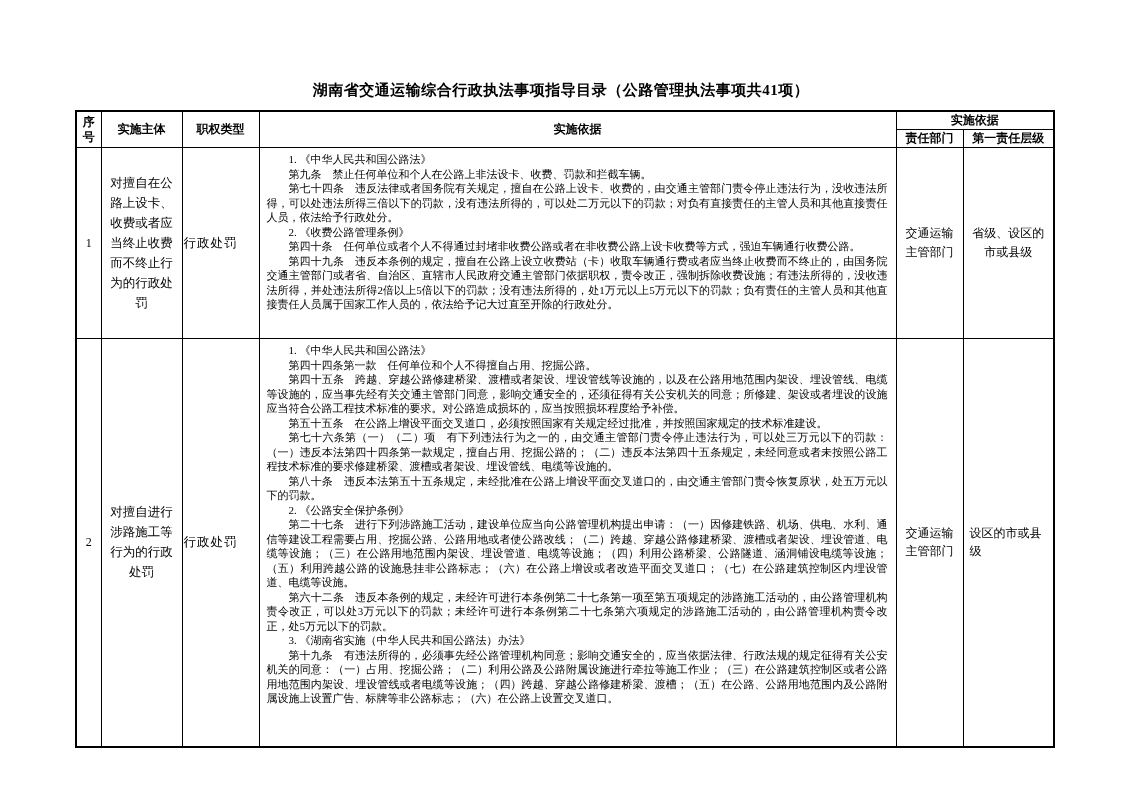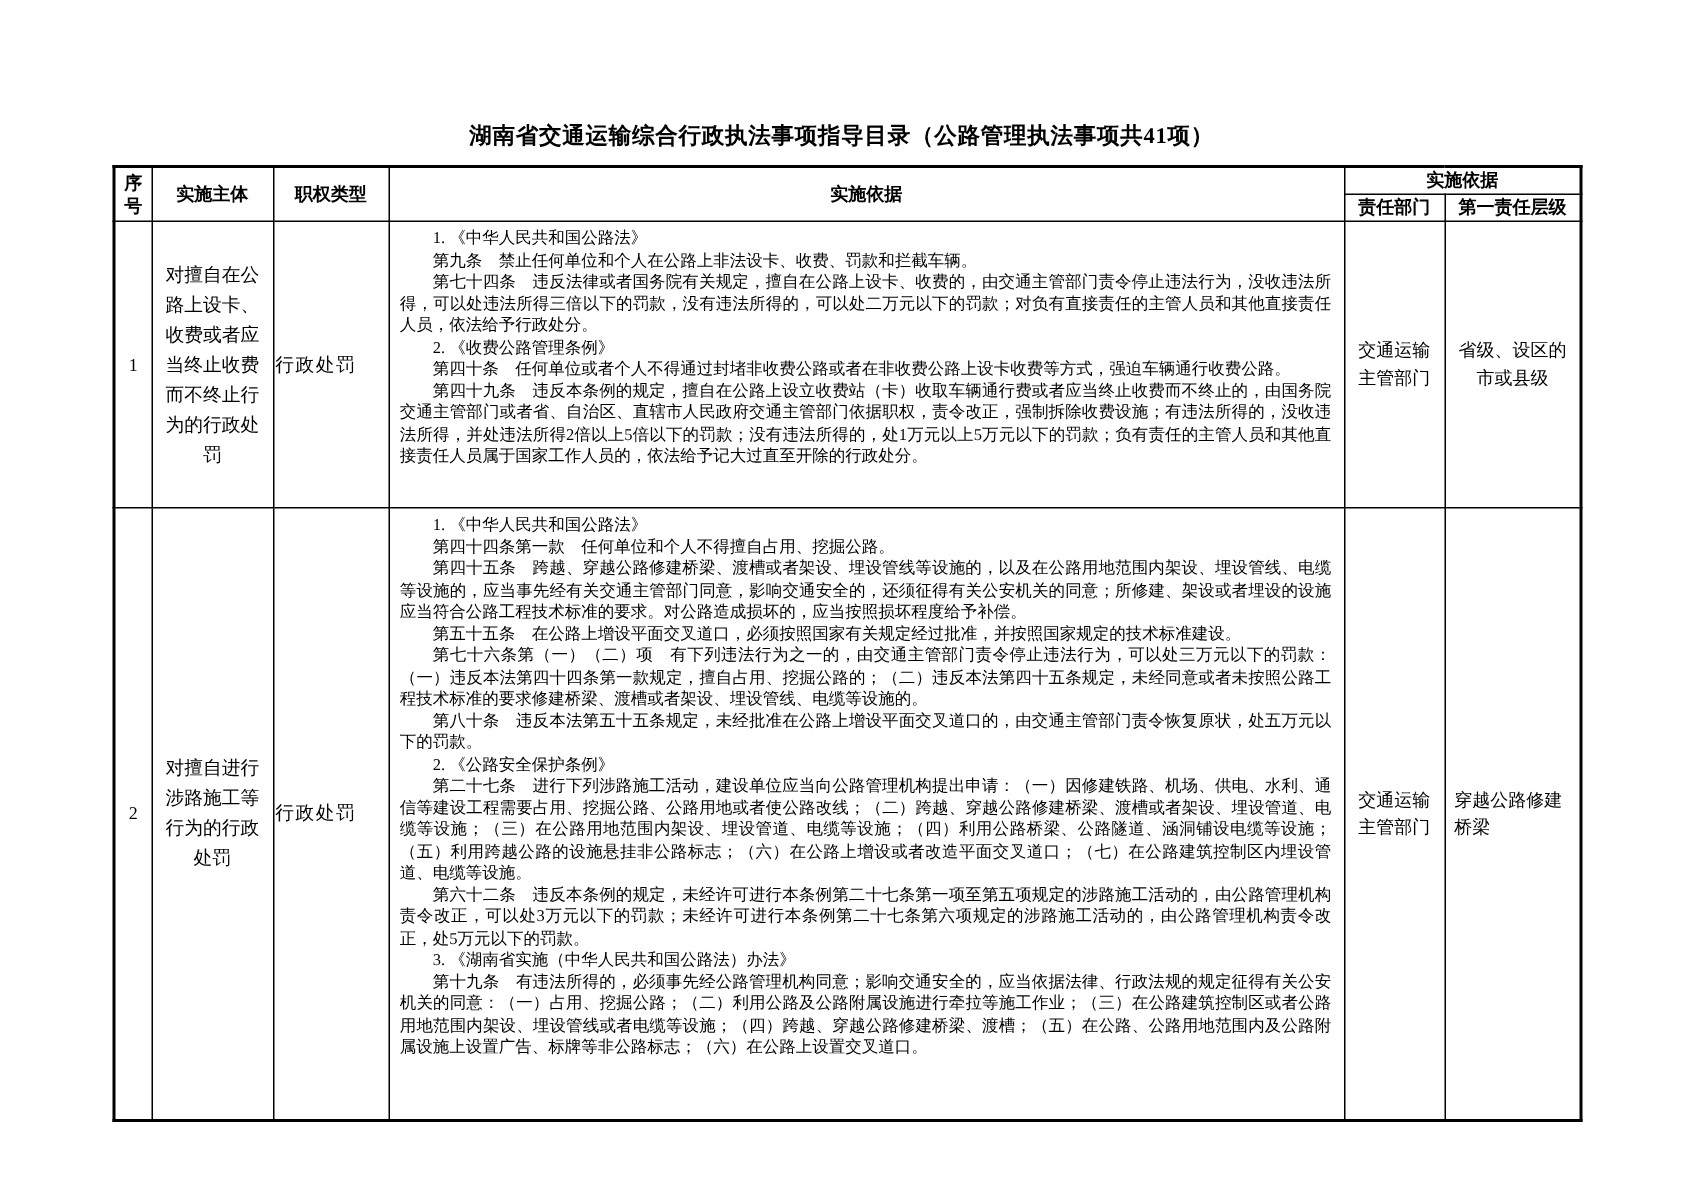--- a/index.html
+++ b/index.html
@@ -153,19 +153,19 @@
           <p>第五十五条　在公路上增设平面交叉道口，必须按照国家有关规定经过批准，并按照国家规定的技术标准建设。</p>
           <p>第七十六条第（一）（二）项　有下列违法行为之一的，由交通主管部门责令停止违法行为，可以处三万元以下的罚款：（一）违反本法第四十四条第一款规定，擅自占用、挖掘公路的；（二）违反本法第四十五条规定，未经同意或者未按照公路工程技术标准的要求修建桥梁、渡槽或者架设、埋设管线、电缆等设施的。</p>
           <p>第八十条　违反本法第五十五条规定，未经批准在公路上增设平面交叉道口的，由交通主管部门责令恢复原状，处五万元以下的罚款。</p>
           <p>2. 《公路安全保护条例》</p>
           <p>第二十七条　进行下列涉路施工活动，建设单位应当向公路管理机构提出申请：（一）因修建铁路、机场、供电、水利、通信等建设工程需要占用、挖掘公路、公路用地或者使公路改线；（二）跨越、穿越公路修建桥梁、渡槽或者架设、埋设管道、电缆等设施；（三）在公路用地范围内架设、埋设管道、电缆等设施；（四）利用公路桥梁、公路隧道、涵洞铺设电缆等设施；（五）利用跨越公路的设施悬挂非公路标志；（六）在公路上增设或者改造平面交叉道口；（七）在公路建筑控制区内埋设管道、电缆等设施。</p>
           <p>第六十二条　违反本条例的规定，未经许可进行本条例第二十七条第一项至第五项规定的涉路施工活动的，由公路管理机构责令改正，可以处3万元以下的罚款；未经许可进行本条例第二十七条第六项规定的涉路施工活动的，由公路管理机构责令改正，处5万元以下的罚款。</p>
           <p>3. 《湖南省实施（中华人民共和国公路法）办法》</p>
           <p>第十九条　有违法所得的，必须事先经公路管理机构同意；影响交通安全的，应当依据法律、行政法规的规定征得有关公安机关的同意：（一）占用、挖掘公路；（二）利用公路及公路附属设施进行牵拉等施工作业；（三）在公路建筑控制区或者公路用地范围内架设、埋设管线或者电缆等设施；（四）跨越、穿越公路修建桥梁、渡槽；（五）在公路、公路用地范围内及公路附属设施上设置广告、标牌等非公路标志；（六）在公路上设置交叉道口。</p>
         </td>
         <td class="c-dept">交通运输主管部门</td>
-        <td class="c-level">穿越公路修建桥梁</td>
+        <td class="c-level">设区的市或县级</td>
       </tr>
     </tbody>
   </table>
 
 
 </div>
 
 </body></html>

